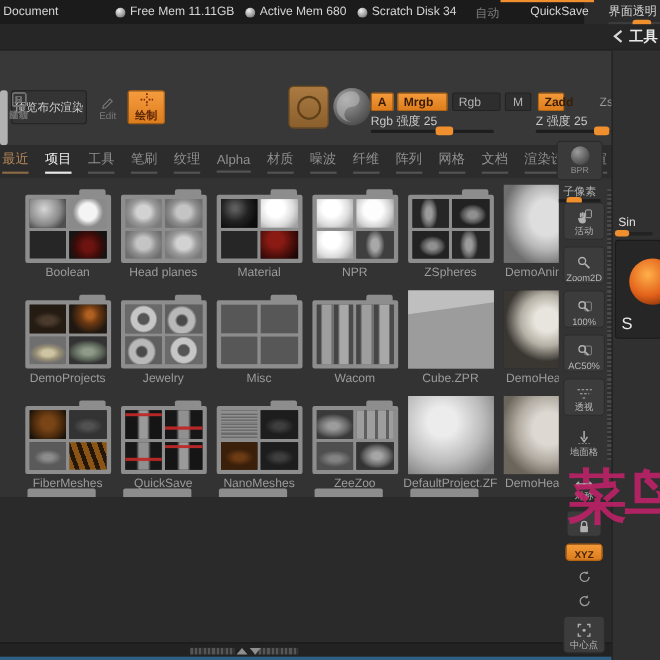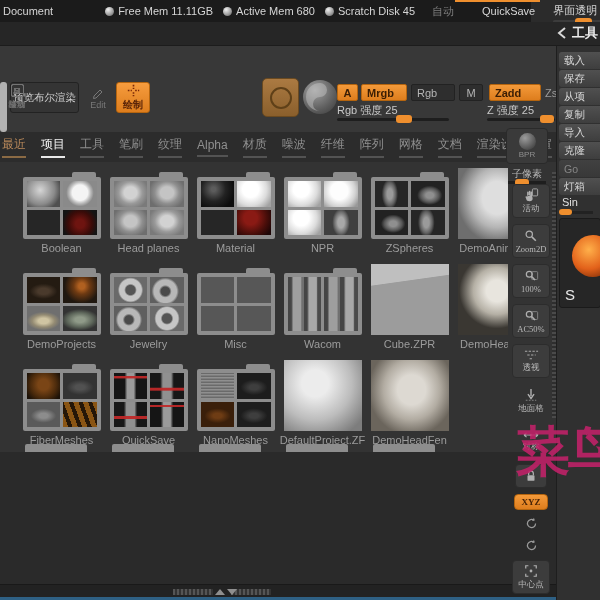--- a/index.html
+++ b/index.html
@@ -152,21 +152,21 @@
   .hscroll.right { left:231px; }
   .tri { position:absolute; width:0; height:0; }
   .tri-up { left:215px; top:589px; border-left:5px solid transparent; border-right:5px solid transparent; border-bottom:6px solid #8f8f8f; }
   .tri-down { left:227px; top:589px; border-left:5px solid transparent; border-right:5px solid transparent; border-top:6px solid #8f8f8f; }
   .blue-line { position:absolute; left:0; top:597px; width:600px; height:3px; background:#2e6084; }
 
   
   .shelf { position:absolute; left:510px; top:184px; width:42px; display:flex; flex-direction:column;
            align-items:center; gap:6px; }
   .shelf-btn { width:38px; min-height:34px; display:flex; flex-direction:column; align-items:center;
-               justify-content:center; gap:1px; color:#b8b8b8; font-size:8.5px; border-radius:4px;font-family:Liberation Serif, serif; }
+               justify-content:flex-end; gap:1px; color:#b8b8b8; font-size:8.5px; border-radius:4px; }
   .shelf-btn.boxed { background:#3c3c3c; border:1px solid #2c2c2c; }
   .shelf-btn.boxed-small { background:#3c3c3c; border:1px solid #2c2c2c; min-height:24px; width:32px; }
   .shelf-btn.plain { background:transparent; }
   .shelf-btn.bare { background:transparent; min-height:16px; }
   .shelf-btn.orange { background:linear-gradient(180deg,#f49a3a,#dd7d1d); border:1px solid #b5650f;
                       color:#4a2406; font-weight:bold; min-height:16px; width:34px; font-size:9px; }
   .shelf-btn .icon { display:inline-flex; }
   .vscroll { position:absolute; left:552px; top:172px; width:5px; height:246px;
              background:repeating-linear-gradient(0deg,#4a4a4a 0 2px,#2e2e2e 2px 4px); }
   .vtri-up { left:559px; top:334px; border-left:5px solid transparent; border-right:5px solid transparent; border-bottom:6px solid #9a9a9a; }
@@ -206,21 +206,21 @@
         <span class="stat">
     <span class="dot"></span>
     <span>Free Mem 11.11GB</span>
   </span>
         <span class="stat">
     <span class="dot"></span>
     <span>Active Mem 680</span>
   </span>
         <span class="stat">
     <span class="dot"></span>
-    <span>Scratch Disk 45</span>
+    <span>Scratch Disk 34</span>
   </span>
       </span>
     <span class="halfmoon"></span>
     <span class="tb-auto">自动</span>
     <span class="tb-qs">QuickSave</span>
     <span class="tb-trans">
       <span>界面透明 0</span>
       <span class="track">
           <span class="knob"></span>
         </span>
@@ -303,21 +303,21 @@
       </div>
     <div class="mode-btn mode-orange" style="left:361px;width:46px">
         <span>Mrgb</span>
       </div>
     <div class="mode-btn mode-dark" style="left:411px;width:44px">
         <span>Rgb</span>
       </div>
     <div class="mode-btn mode-dark" style="left:459px;width:24px;justify-content:center">
         <span>M</span>
       </div>
-    <div class="mode-btn mode-orange" style="left:489px;width:52px">
+    <div class="mode-btn mode-orange" style="left:489px;width:24px">
         <span>Zadd</span>
       </div>
     <div class="mode-btn mode-bare" style="left:540px;width:32px">
         <span>Zsub</span>
       </div>
     <span class="slider-label" style="left:337px">Rgb 强度 25</span>
     <span class="slider-track" style="left:337px;width:112px"></span>
     <span class="slider-knob" style="left:396px"></span>
     <span class="slider-label" style="left:487px">Z 强度 25</span>
     <span class="slider-track" style="left:487px;width:68px"></span>
@@ -531,20 +531,31 @@
         <div class="cell is-folder">
     <div class="box folder">
             <div class="thumbs">
               <div class="thumb t-noise-gray"></div>
               <div class="thumb t-dog-black"></div>
               <div class="thumb t-dog-brown"></div>
               <div class="thumb t-dog-black"></div>
             </div>
           </div>
     <div class="cap">NanoMeshes</div>
+  </div>
+        <div class="cell is-folder">
+    <div class="box folder">
+            <div class="thumbs">
+              <div class="thumb t-elephant"></div>
+              <div class="thumb t-caterpillar"></div>
+              <div class="thumb t-animals"></div>
+              <div class="thumb t-elephant2"></div>
+            </div>
+          </div>
+    <div class="cap">ZeeZoo</div>
   </div>
         <div class="cell is-flat">
     <div class="box flat">
             <div class="thumbs one">
               <div class="thumb t-sphere-default"></div>
             </div>
           </div>
     <div class="cap">DefaultProject.ZF</div>
   </div>
         <div class="cell is-flat">
@@ -683,46 +694,20 @@
           </svg>
         </span>
     <span class="shelf-label">中心点</span>
   </div>
     </div>
   <div class="vscroll"></div>
   <span class="tri vtri-up" style="position:absolute"></span>
   <span class="tri vtri-down" style="position:absolute"></span>
 
   <div class="palette">
-    <div class="pal-buttons">
-        <div class="pal-btn">
-    <span>载入</span>
-  </div>
-        <div class="pal-btn">
-    <span>保存</span>
-  </div>
-        <div class="pal-btn">
-    <span>从项</span>
-  </div>
-        <div class="pal-btn">
-    <span>复制</span>
-  </div>
-        <div class="pal-btn">
-    <span>导入</span>
-  </div>
-        <div class="pal-btn">
-    <span>克隆</span>
-  </div>
-        <div class="pal-btn dim">
-    <span>Go</span>
-  </div>
-        <div class="pal-btn">
-    <span>灯箱</span>
-  </div>
-      </div>
     <span class="pal-sin">Sin</span>
     <span class="pal-slider"></span>
     <span class="pal-knob"></span>
     <div class="cur-tool">
       <span class="cur-sphere"></span>
       <span class="cur-letter">S</span>
     </div>
   </div>
 
   <div class="watermark">菜鸟</div>

